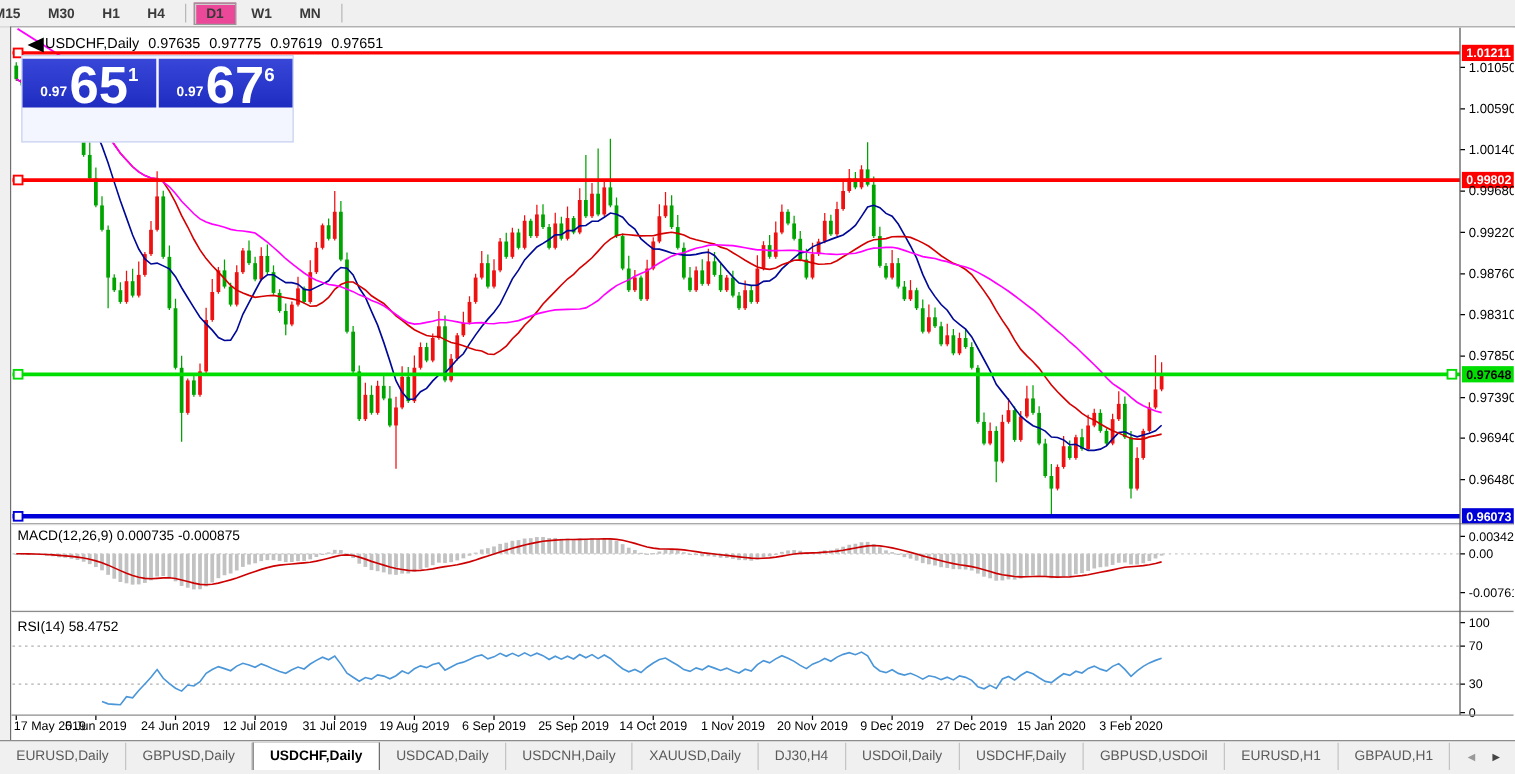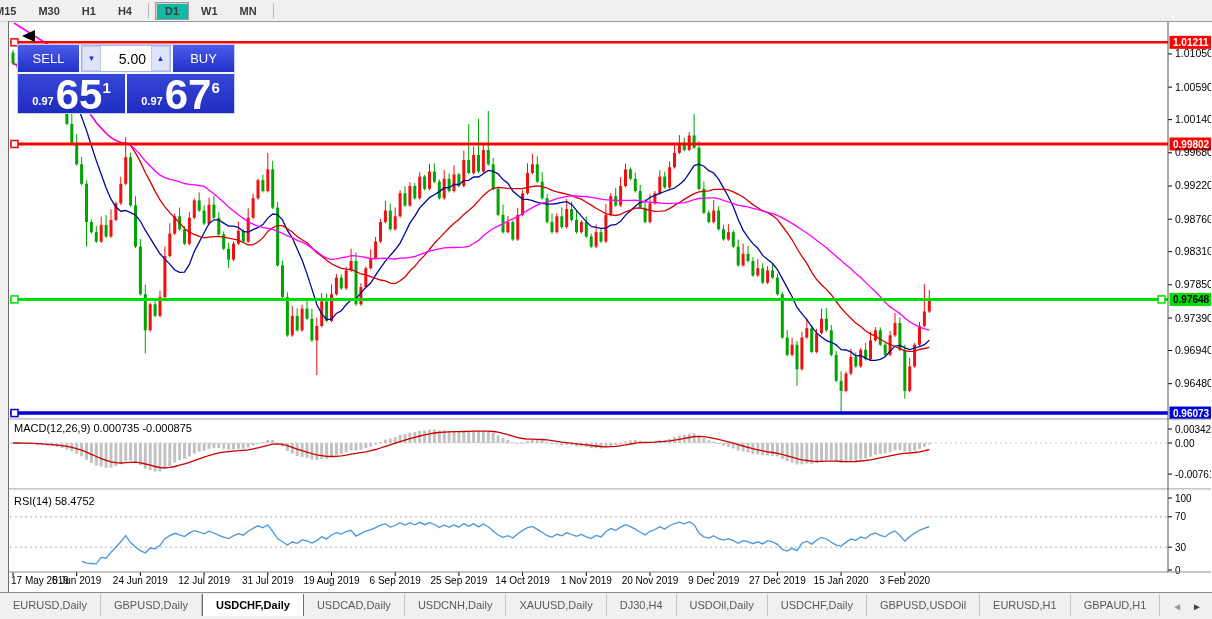--- a/index.html
+++ b/index.html
@@ -4,21 +4,21 @@
 <style>
   html,body{margin:0;padding:0;background:#f0f0f0;font-family:"Liberation Sans",sans-serif;}
   #app{position:relative;width:1212px;height:619px;background:#f0f0f0;overflow:hidden;}
 
   
   #toolbar{position:absolute;left:0;top:0;width:1212px;height:21px;background:#f0f0f0;
     border-bottom:1px solid #d4d4d4;display:flex;align-items:center;overflow:hidden;}
   .tb-row{display:flex;align-items:center;margin-left:-16px;}
   .period-btn{font-size:11px;font-weight:700;color:#3a3a3a;padding:2px 9px;margin:0 1px;
     border:1px solid transparent;cursor:default;white-space:nowrap;}
-  .period-btn.active{background:#14b8a6;border:1px solid #9a9a9a;box-shadow:inset 1px 1px 0 #cfcfcf;}
+  .period-btn.active{background:#ec4899;border:1px solid #9a9a9a;box-shadow:inset 1px 1px 0 #cfcfcf;}
   .tb-sep{width:1px;height:15px;background:#b8b8b8;margin:0 5px;}
 
   
   #chartwin{position:absolute;left:8px;top:21px;width:1203px;height:571px;background:#ffffff;
     border-left:1px solid #6e6e6e;border-top:1px solid #9a9a9a;box-shadow:inset 1px 0 0 #cfcfcf;}
   #chart-svg{position:absolute;left:0;top:0;}
 
   #chart-header{position:absolute;left:27px;top:7px;font-size:11.5px;color:#000;white-space:nowrap;z-index:5;}
   #chart-header .t{font-weight:400;}
   #chart-header span{margin-right:4px;}
@@ -753,31 +753,29 @@
         <line x1="9" y1="419" x2="1211" y2="419" stroke="#8c8c8c"></line>
         <line x1="9" y1="420" x2="1211" y2="420" stroke="#f5f5f5"></line>
         <line x1="9" y1="489" x2="1211" y2="489" stroke="#8c8c8c"></line>
         <line x1="9" y1="490" x2="1211" y2="490" stroke="#f5f5f5"></line>
         <line x1="9" y1="572" x2="1211" y2="572" stroke="#8c8c8c"></line>
         <line x1="1168" y1="22" x2="1168" y2="572" stroke="#555555"></line>
       </svg>
 
     <div id="marker-arrow"></div>
 
+    <div id="chart-header">
+      <span class="t">USDCHF,Daily</span>
+      <span>0.97635</span>
+      <span>0.97775</span>
+      <span>0.97619</span>
+      <span>0.97651</span>
+    </div>
 
     <div id="trade-panel">
-      <div class="tp-row1">
-        <div class="btn-blue" id="sell-btn">SELL</div>
-        <div class="lot-box">
-          <div class="spin">▼</div>
-          <div class="lot-val">5.00</div>
-          <div class="spin">▲</div>
-        </div>
-        <div class="btn-blue" id="buy-btn">BUY</div>
-      </div>
       <div class="tp-row2">
         <div class="price-box left">
           <span class="pb-small">0.97</span>
           <span class="pb-big">65</span>
           <span class="pb-sup">1</span>
         </div>
         <div class="price-box">
           <span class="pb-small">0.97</span>
           <span class="pb-big">67</span>
           <span class="pb-sup">6</span>

